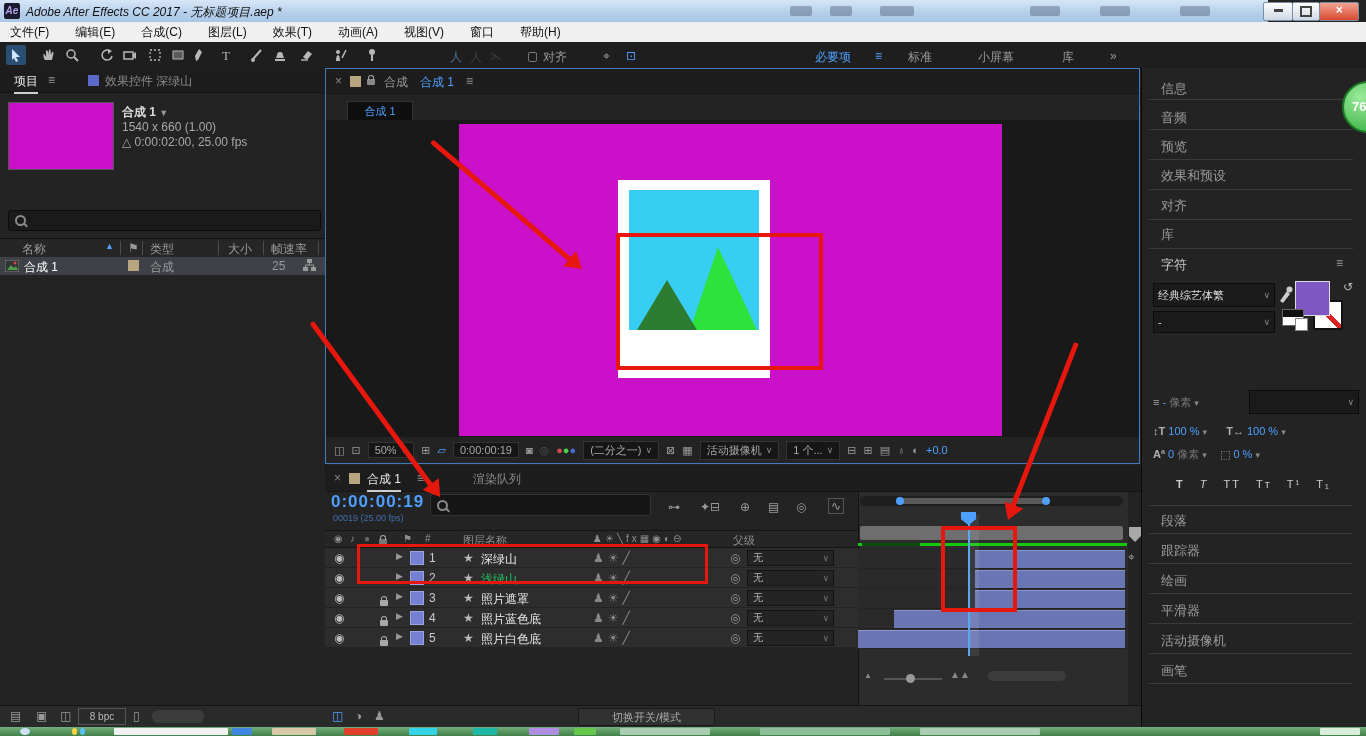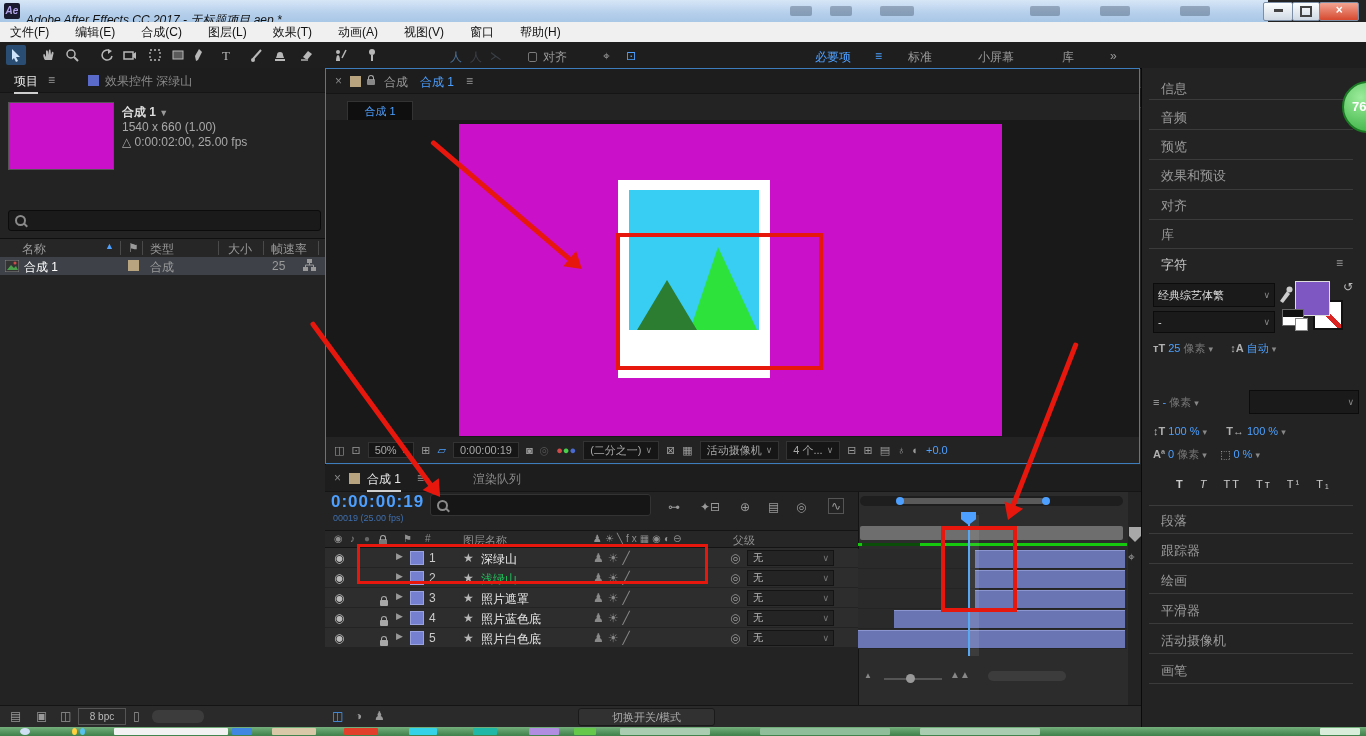--- a/index.html
+++ b/index.html
@@ -6,21 +6,21 @@
   #app{position:relative;width:1366px;height:736px;overflow:hidden;
        font-family:"Liberation Sans","DejaVu Sans",sans-serif;
        background:#232323;color:#bbb;font-size:12px;}
   .abs{position:absolute;}
   .nosel{user-select:none;}
   
   #titlebar{left:0;top:0;width:1268px;height:22px;
     background:linear-gradient(#d7e6f7,#b5cfeb 60%,#a8c7e6);color:#111;font-style:italic;}
   #ae-icon{left:4px;top:3px;width:16px;height:16px;background:#1a1a2e;color:#b0a2e8;
     font-weight:bold;font-size:10px;text-align:center;line-height:16px;border-radius:2px;}
-  #title-text{left:26px;top:12px;font-size:12px;color:#111;white-space:nowrap;}
+  #title-text{left:26px;top:4px;font-size:12px;color:#111;white-space:nowrap;}
   .ghost{top:6px;height:10px;width:22px;background:#30425a;opacity:.35;border-radius:2px;}
   .winbtn{top:2px;height:17px;border:1px solid #7b8ea6;border-radius:2px;
     background:linear-gradient(#fdfefe,#cfd9e4);text-align:center;line-height:15px;color:#333;}
   #btn-close{background:linear-gradient(#f2a492,#d6492f);color:#fff;font-weight:bold;}
   .minbar{display:inline-block;width:9px;height:3px;background:#444;margin-bottom:2px;}
   .restorebox{display:inline-block;width:8px;height:7px;border:2px solid #444;margin-top:3px;}
   #menubar{left:0;top:22px;width:1366px;height:20px;background:#f0f0f0;border-bottom:1px solid #d0d0d0;
     display:flex;align-items:center;gap:26px;padding-left:10px;color:#111;font-size:12px;}
   
   #toolbar{left:0;top:42px;width:1366px;height:26px;background:#1e1e1e;border-bottom:1px solid #000;}
@@ -327,21 +327,21 @@
       <span>(二分之一)</span>
         <span class="caret">∨</span>
       </span>
     <span class="glyph">⊠</span>
     <span class="glyph">▦</span>
     <span class="vb-box">
       <span>活动摄像机</span>
         <span class="caret">∨</span>
       </span>
     <span class="vb-box">
-      <span>4 个...</span>
+      <span>1 个...</span>
         <span class="caret">∨</span>
       </span>
     <span class="glyph">⊟</span>
     <span class="glyph">⊞</span>
     <span class="glyph">▤</span>
     <span class="glyph">♁</span>
     <span class="glyph">◐</span>
     <span class="glyph blue">+0.0</span>
   </div>
 
@@ -518,25 +518,20 @@
     <span class="abs" style="left:201px;top:212px;color:#bbb">↺</span>
     <div class="abs" style="left:140px;top:241px;width:20px;height:15px;background:#fff;border:1px solid #666">
       <div style="width:100%;height:7px;background:#111"></div>
       </div>
     <div class="abs" style="left:153px;top:250px;width:11px;height:11px;background:#fff;border:1px solid #888"></div>
     <div class="dd" style="left:11px;top:243px;width:112px;height:20px">
       <span>-</span>
         <span class="caret">∨</span>
       </div>
 
-    <div class="charrow" style="top:273px">
-      <span class="cicon">ᴛT</span> <span class="cval">25</span>
-      <span class="cdim">像素</span> <span class="caret">▾</span>
-      <span style="margin-left:14px" class="cicon">↕A</span> <span class="cval">自动</span> <span class="caret">▾</span>
-    </div>
     <div class="charrow" style="top:327px">
       <span class="cicon">≡</span> <span class="cval">-</span>
       <span class="cdim">像素</span> <span class="caret">▾</span>
     </div>
     <div class="dd" style="left:107px;top:322px;width:100px;height:22px">
       <span></span>
         <span class="caret">∨</span>
       </div>
     <div class="charrow" style="top:357px">
       <span class="cicon">↕T</span> <span class="cval">100 %</span> <span class="caret">▾</span>

